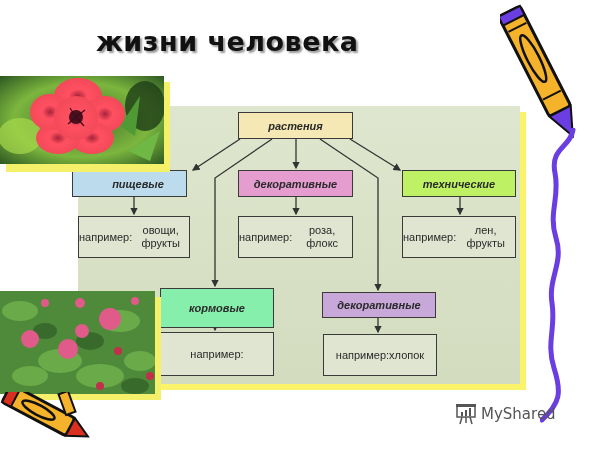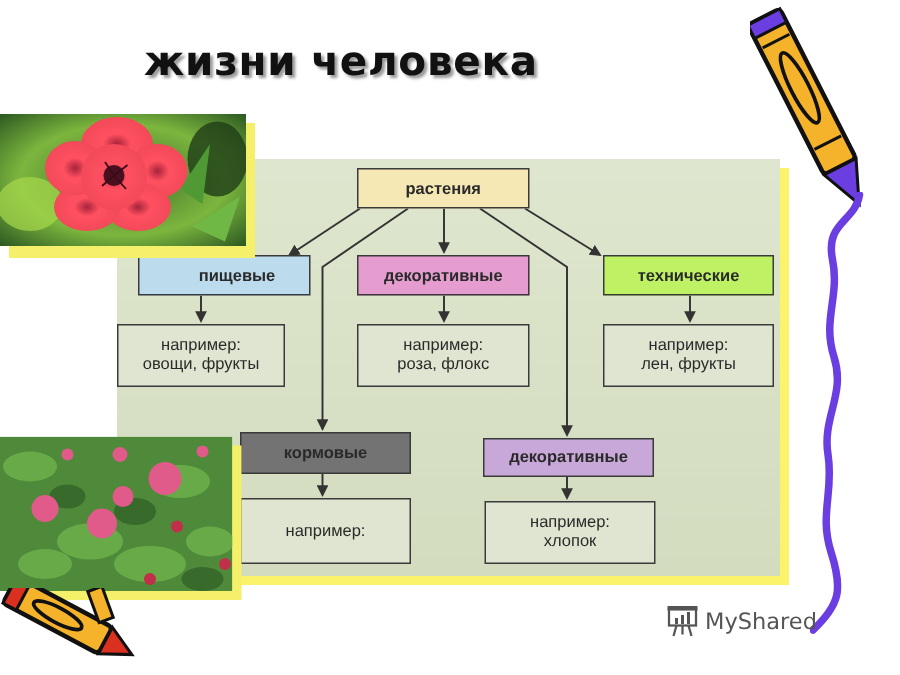--- a/index.html
+++ b/index.html
@@ -4,28 +4,28 @@
 <style>
   html,body{margin:0;padding:0;}
   body{width:600px;height:450px;position:relative;overflow:hidden;background:#ffffff;font-family:"DejaVu Sans",sans-serif;}
   .title{position:absolute;left:96px;top:22px;width:400px;font-family:"DejaVu Sans",sans-serif;font-weight:bold;font-size:27px;line-height:40px;color:#111;text-shadow:2px 2px 2px #999;letter-spacing:0.5px;}
   .title span{display:block;}
   .title .l2{padding-left:0;}
   
   .panel-shadow{position:absolute;left:84px;top:112px;width:442px;height:278px;background:#fbf36a;}
   .panel{position:absolute;left:78px;top:106px;width:442px;height:278px;background:#d9e2c8;background:linear-gradient(180deg,#dfe6cf 0%,#d7e0c4 60%,#d3dcbf 100%);}
   .box{position:absolute;border:1.5px solid #3a3a3a;box-sizing:border-box;display:flex;align-items:center;justify-content:center;text-align:center;font-family:"Liberation Sans",sans-serif;color:#2a2a2a;}
-  .cat{font-weight:bold;font-size:11px;}
-  .ex{font-size:11px;line-height:13px;background:#dfe5d0;flex-direction:column;}
+  .cat{font-weight:bold;font-size:11px;font-style:italic;}
+  .ex{font-size:11px;line-height:13px;background:#dfe5d0;flex-direction:row;}
   svg.lines{position:absolute;left:0;top:0;width:600px;height:450px;pointer-events:none;}
   
   .photo-shadow{position:absolute;background:#f5f06a;}
   .photo{position:absolute;overflow:hidden;}
   
-  .wm{position:absolute;left:444px;top:403px;display:flex;align-items:center;gap:4px;font-family:"DejaVu Sans",sans-serif;font-size:15px;color:#555;}
+  .wm{position:absolute;left:455px;top:403px;display:flex;align-items:center;gap:4px;font-family:"DejaVu Sans",sans-serif;font-size:15px;color:#555;}
 </style>
 </head>
 <body>
 
 <div class="title">
   <span class="l2">жизни человека</span>
 </div>
 
 <div class="panel-shadow"></div>
 <div class="panel"></div>
@@ -53,21 +53,21 @@
     <line x1="460" y1="197" x2="460" y2="214" marker-end="url(#ah)"></line>
     <line x1="215" y1="316" x2="215" y2="330" marker-end="url(#ah)"></line>
     <line x1="378" y1="318" x2="378" y2="332" marker-end="url(#ah)"></line>
   </g>
 </svg>
 
 <div class="box cat" style="left:238px;top:112px;width:115px;height:27px;background:#f6e8b4;">
   <span>растения</span>
 </div>
 
-<div class="box cat" style="left:92px;top:170px;width:115px;height:27px;background:#bcdcee;padding-left:17px;">
+<div class="box cat" style="left:72px;top:170px;width:115px;height:27px;background:#bcdcee;padding-left:17px;">
   <span>пищевые</span>
 </div>
 <div class="box cat" style="left:238px;top:170px;width:115px;height:27px;background:#e59ccf;">
   <span>декоративные</span>
 </div>
 <div class="box cat" style="left:402px;top:170px;width:114px;height:27px;background:#bef264;">
   <span>технические</span>
 </div>
 
 <div class="box ex" style="left:78px;top:216px;width:112px;height:42px;">
@@ -76,21 +76,21 @@
 </div>
 <div class="box ex" style="left:238px;top:216px;width:115px;height:42px;">
   <span>например:</span>
   <span>роза, флокс</span>
 </div>
 <div class="box ex" style="left:402px;top:216px;width:114px;height:42px;">
   <span>например:</span>
   <span>лен, фрукты</span>
 </div>
 
-<div class="box cat" style="left:160px;top:288px;width:114px;height:28px;background:#737373;">
+<div class="box cat" style="left:160px;top:288px;width:114px;height:40px;background:#86efac;">
   <span>кормовые</span>
 </div>
 <div class="box cat" style="left:322px;top:292px;width:114px;height:26px;background:#c8a8d8;">
   <span>декоративные</span>
 </div>
 
 <div class="box ex" style="left:160px;top:332px;width:114px;height:44px;">
   <span>например:</span>
 </div>
 <div class="box ex" style="left:323px;top:334px;width:114px;height:42px;">

